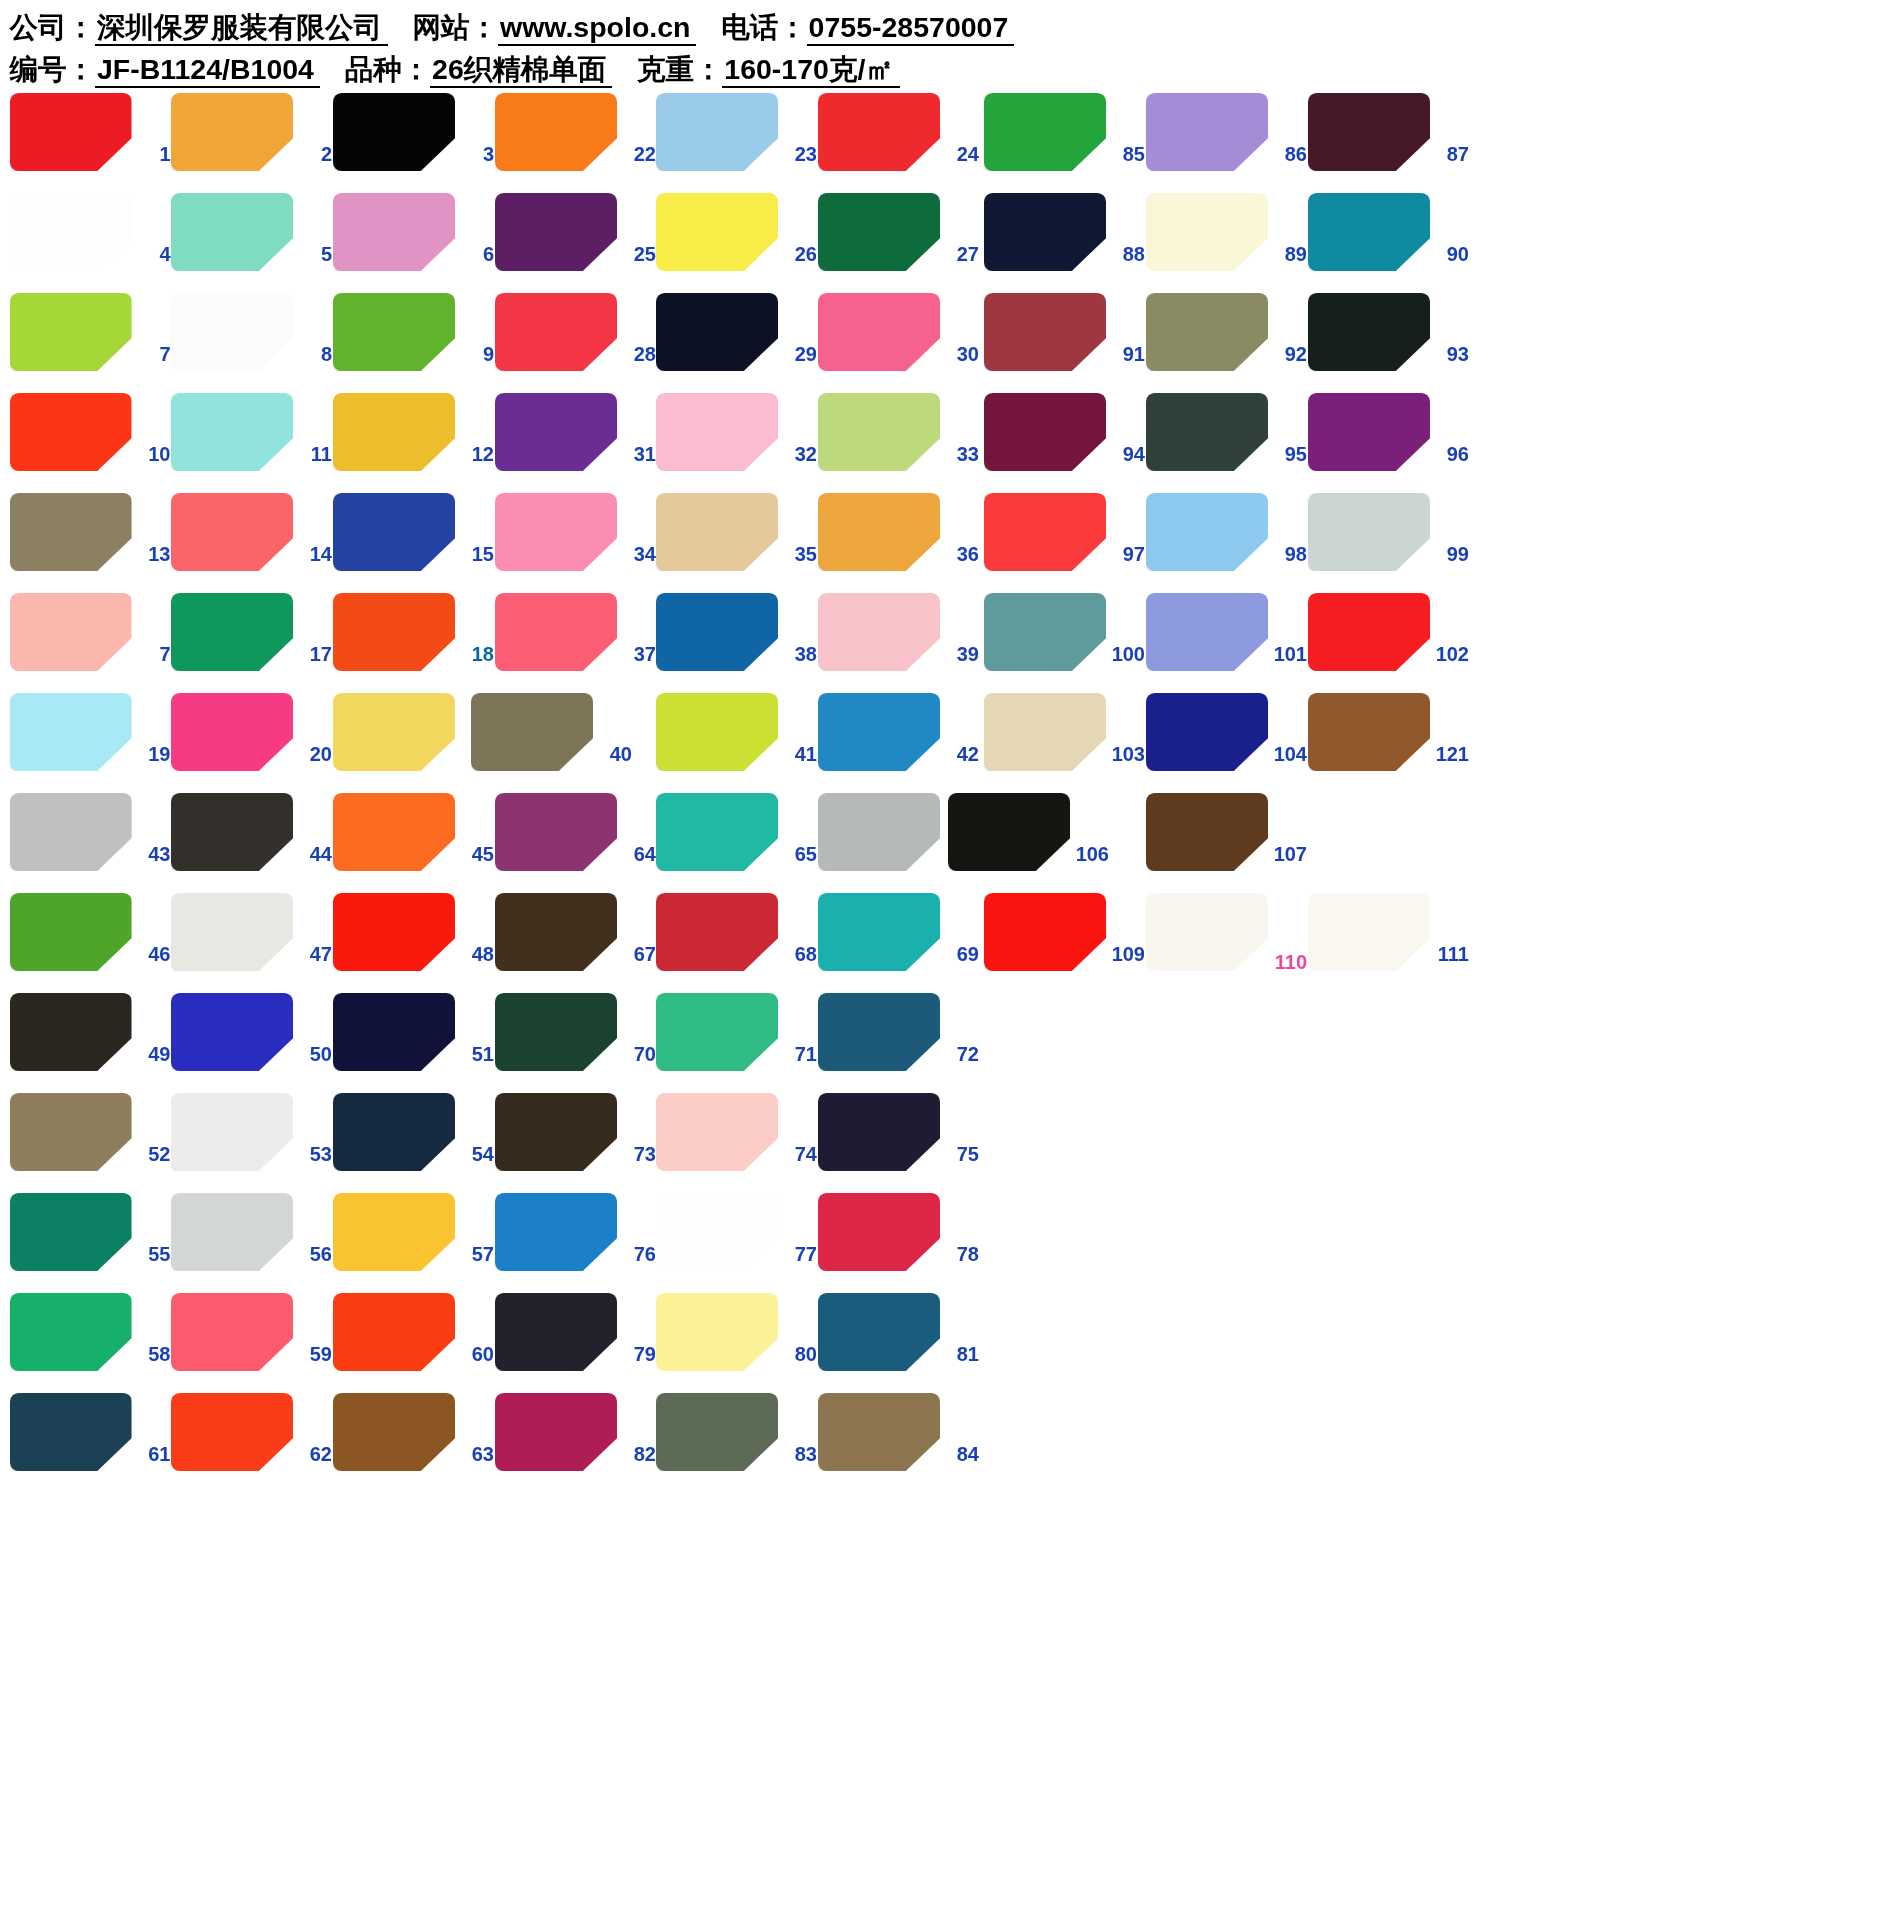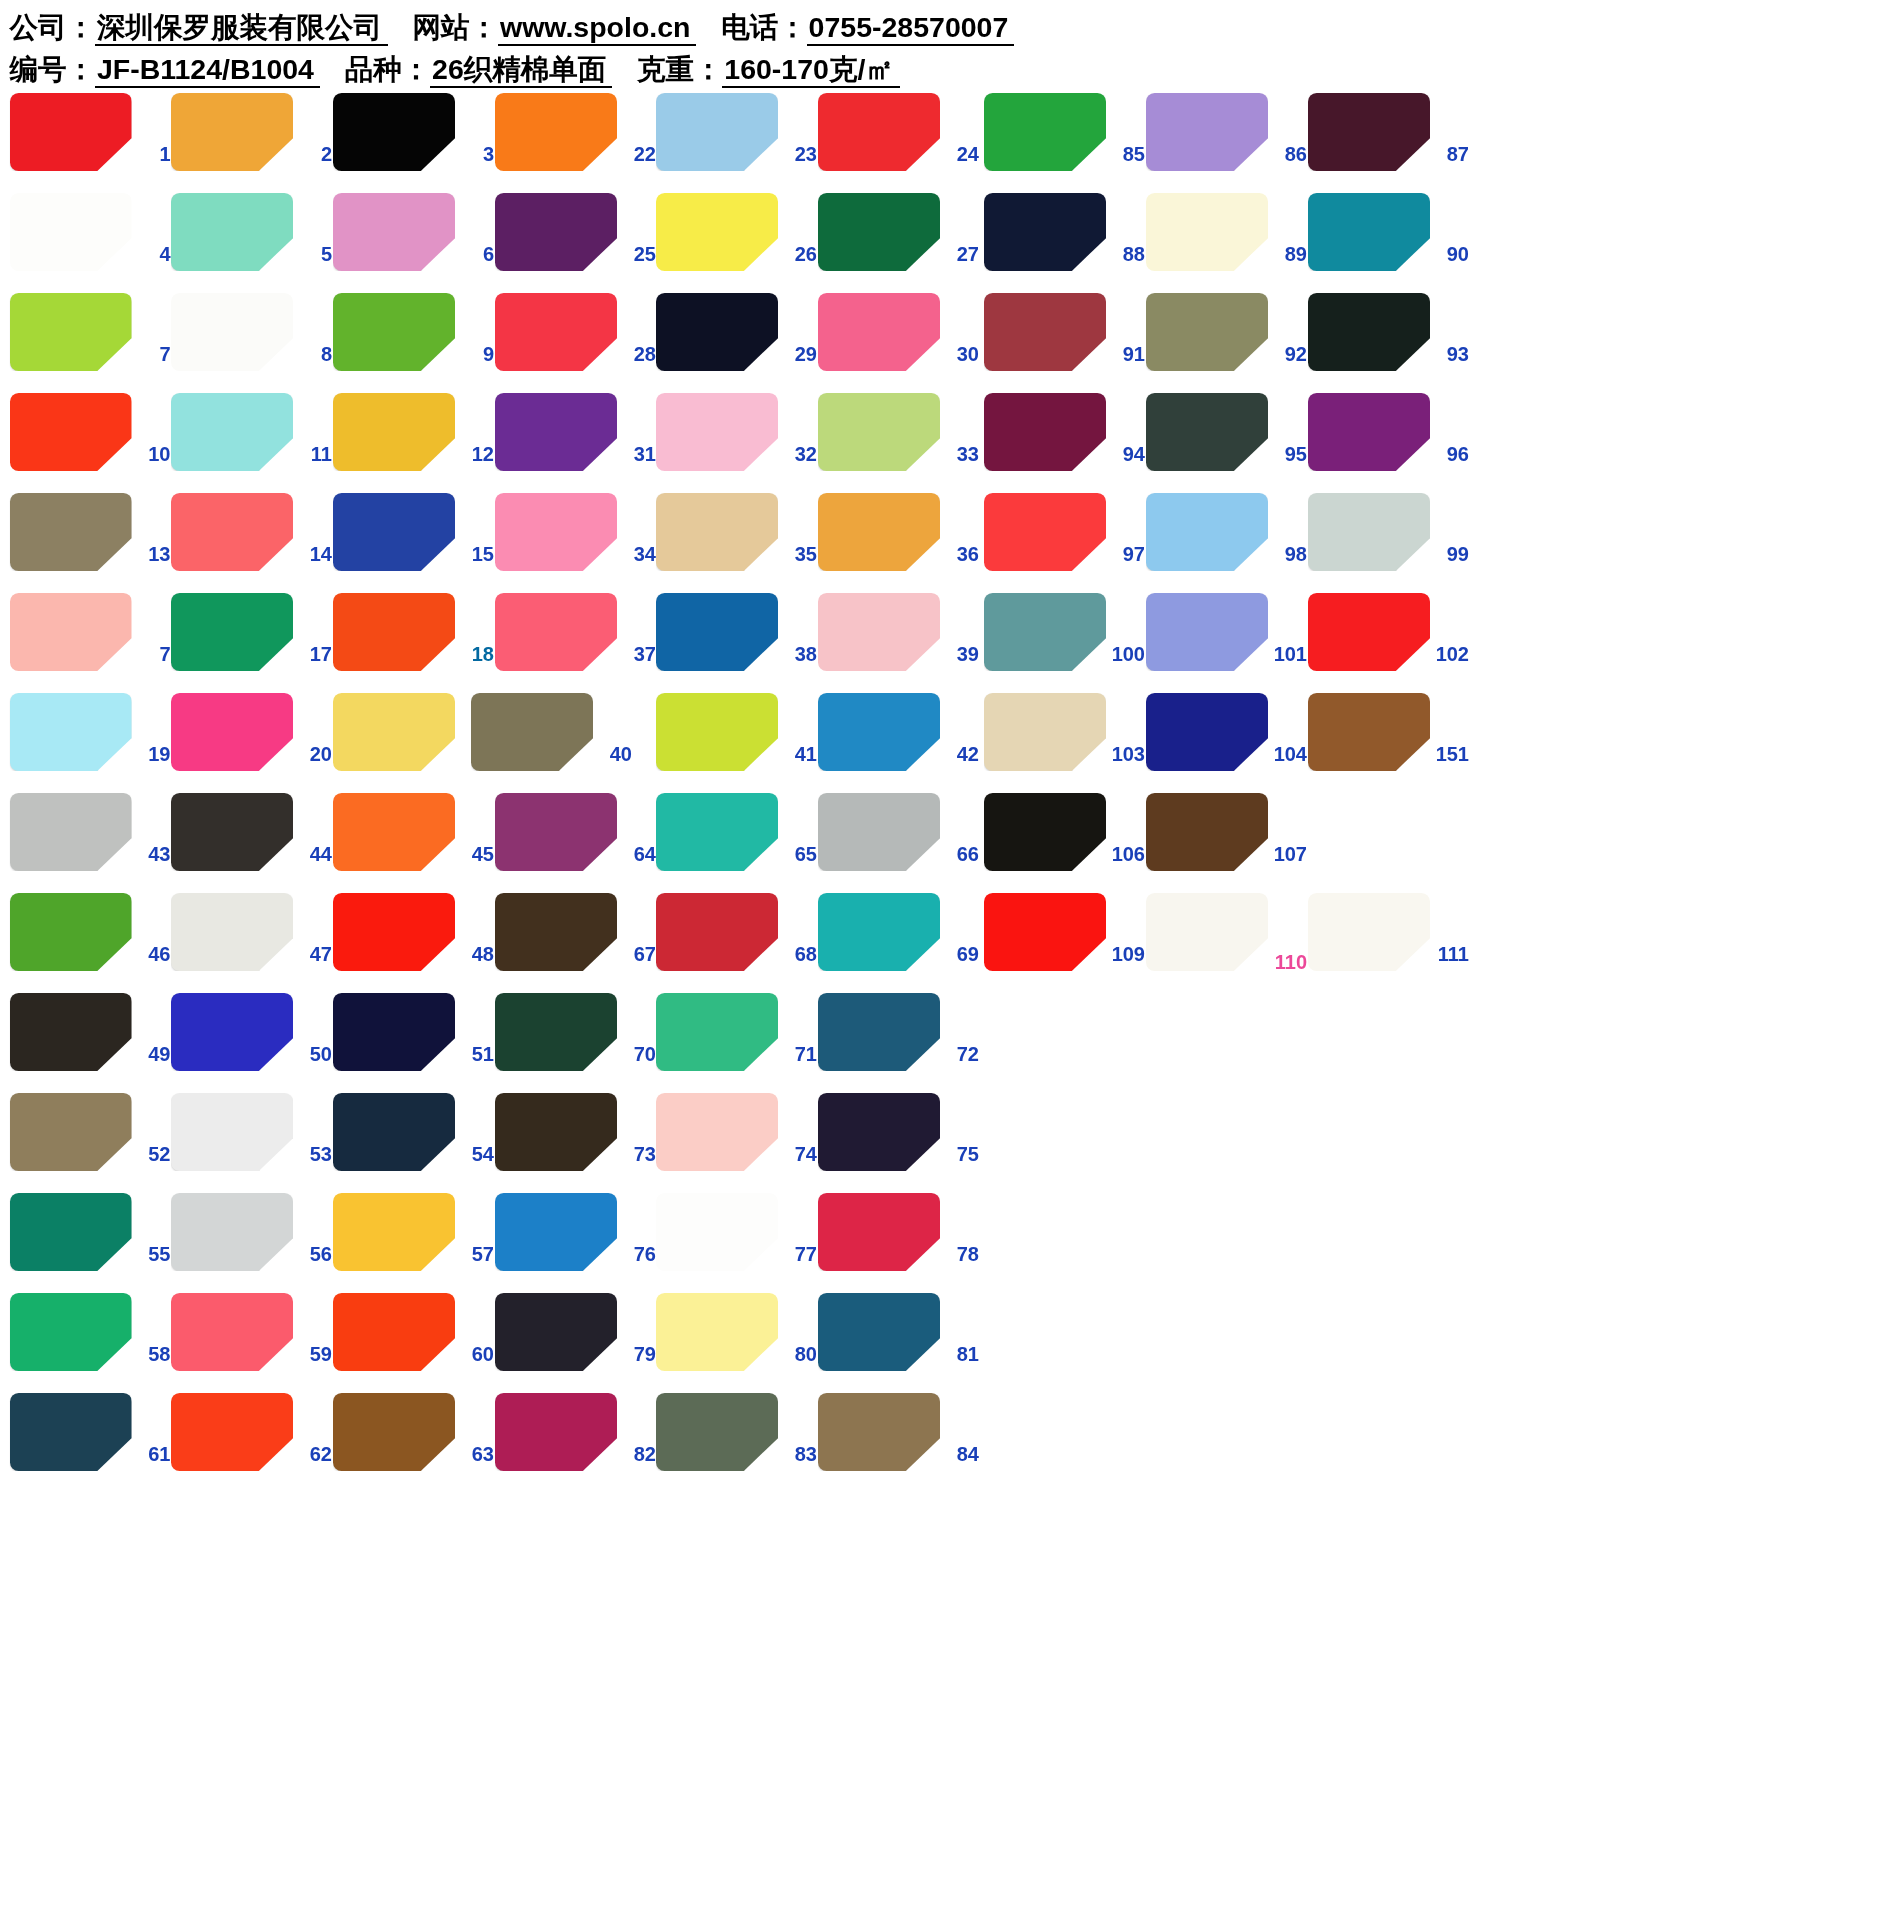--- a/index.html
+++ b/index.html
@@ -345,21 +345,21 @@
         <div class="cell" style="left: 984px;">
           <div class="sw" style="background: rgb(229, 214, 180);"></div>
           <div class="num" style="color: rgb(26, 64, 184);">103</div>
         </div>
         <div class="cell" style="left: 1146px;">
           <div class="sw" style="background: rgb(25, 32, 139);"></div>
           <div class="num" style="color: rgb(26, 64, 184);">104</div>
         </div>
         <div class="cell" style="left: 1308px;">
           <div class="sw" style="background: rgb(145, 89, 43);"></div>
-          <div class="num" style="color: rgb(26, 64, 184);">151</div>
+          <div class="num" style="color: rgb(26, 64, 184);">121</div>
         </div>
       </div>
       <div class="row">
         <div class="cell" style="left: 9.5px;">
           <div class="sw" style="background: rgb(191, 193, 191);"></div>
           <div class="num" style="color: rgb(26, 64, 184);">43</div>
         </div>
         <div class="cell" style="left: 171px;">
           <div class="sw" style="background: rgb(51, 47, 43);"></div>
           <div class="num" style="color: rgb(26, 64, 184);">44</div>
@@ -373,21 +373,21 @@
           <div class="num" style="color: rgb(26, 64, 184);">64</div>
         </div>
         <div class="cell" style="left: 656px;">
           <div class="sw" style="background: rgb(33, 185, 164);"></div>
           <div class="num" style="color: rgb(26, 64, 184);">65</div>
         </div>
         <div class="cell" style="left: 818px;">
           <div class="sw" style="background: rgb(181, 185, 184);"></div>
           <div class="num" style="color: rgb(26, 64, 184);">66</div>
         </div>
-        <div class="cell" style="left: 984px;">
+        <div class="cell" style="left: 948px;">
           <div class="sw" style="background: rgb(22, 21, 17);"></div>
           <div class="num" style="color: rgb(26, 64, 184);">106</div>
         </div>
         <div class="cell" style="left: 1146px;">
           <div class="sw" style="background: rgb(94, 59, 31);"></div>
           <div class="num" style="color: rgb(26, 64, 184);">107</div>
         </div>
       </div>
       <div class="row">
         <div class="cell" style="left: 9.5px;">

